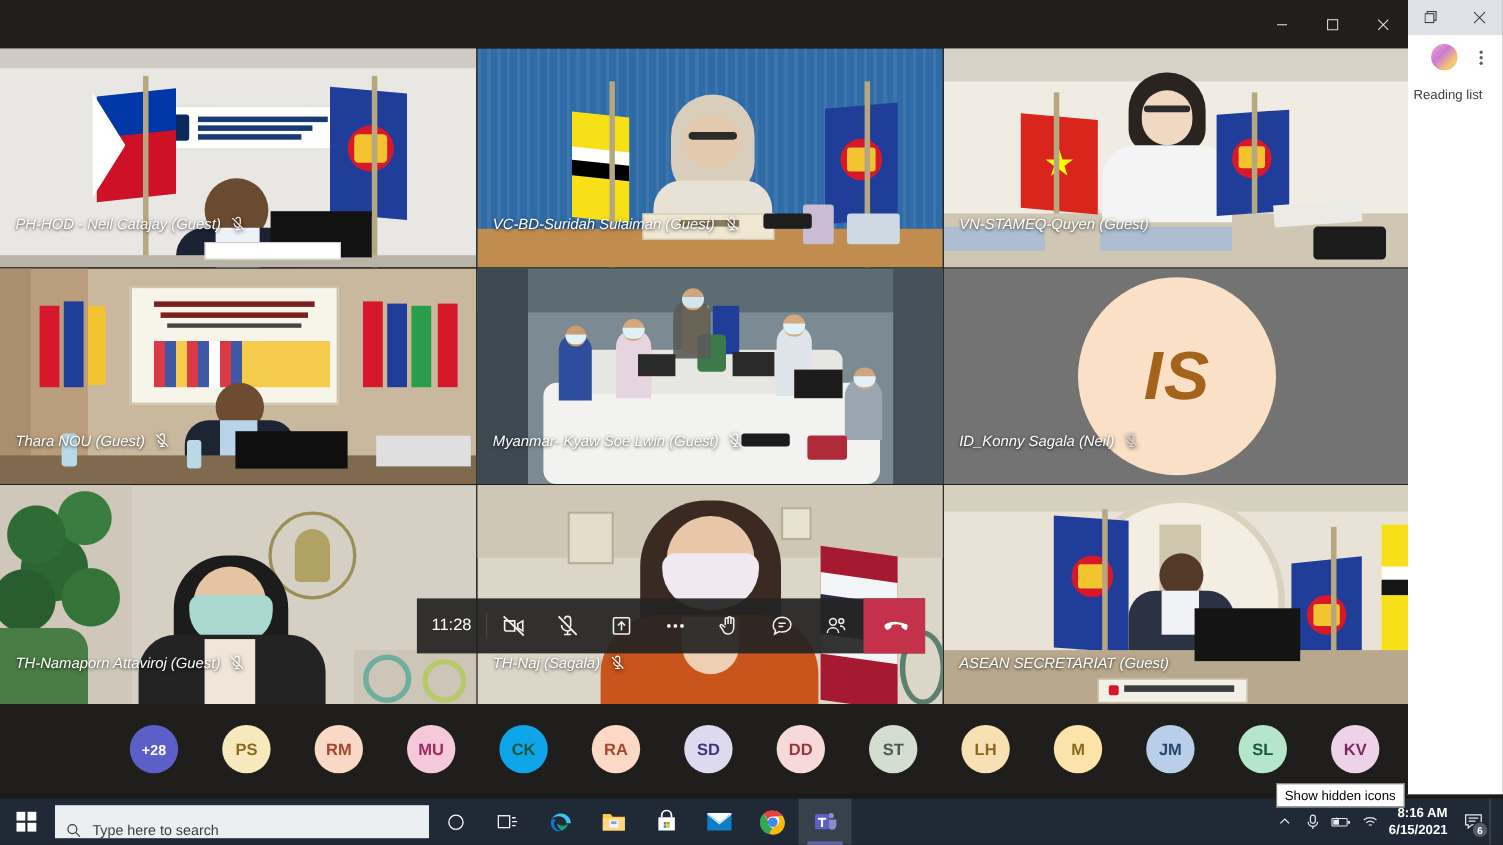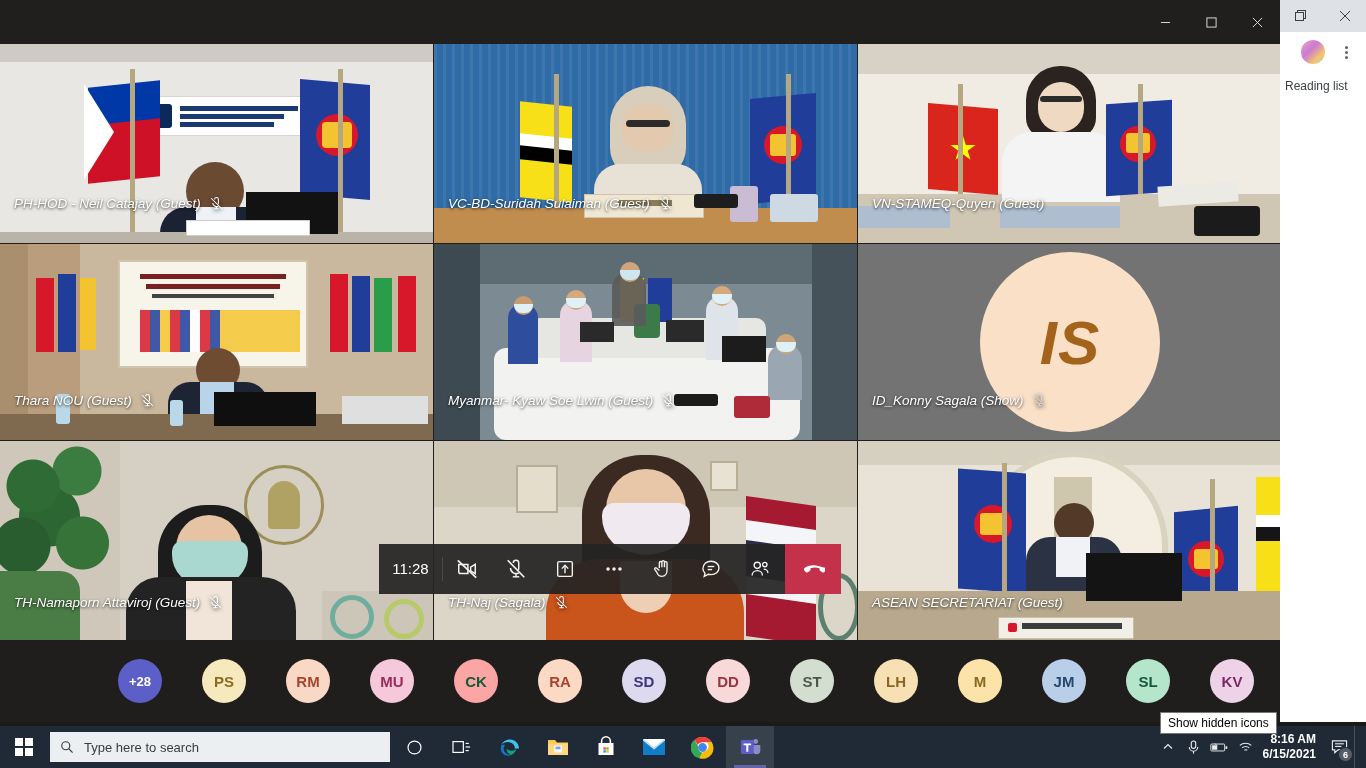--- a/index.html
+++ b/index.html
@@ -145,21 +145,21 @@
     position: absolute; left: 0; top: 726px; width: 1366px; height: 42px;
     background: #1f2a36; z-index: 40; display: flex; align-items: center;
   }
   .start-btn {
     width: 48px; height: 42px; display: flex; align-items: center; justify-content: center;
   }
   .winlogo { width: 18px; height: 18px; display: grid; grid-template-columns: 8px 8px; grid-template-rows: 8px 8px; gap: 2px; }
   .winlogo i { background: #ffffff; display: block; }
   .searchbox {
     width: 340px; height: 30px; background: #eceff2;
-    display: flex; align-items: center; gap: 10px; padding: 0 10px;
+    display: flex; align-items: flex-end; gap: 10px; padding: 0 10px;
     color: #3b3b3b; font-size: 13px; margin-left: 2px;
   }
   .tb-icon { width: 48px; height: 42px; display: flex; align-items: center; justify-content: center; position: relative; }
   .tb-icon.active { background: rgba(255,255,255,0.11); }
   .tb-icon.active::after {
     content: ""; position: absolute; bottom: 0; left: 8px; width: 32px; height: 3px; background: #6264a7;
   }
   .tray { margin-left: auto; display: flex; align-items: center; height: 42px; padding-right: 4px; font-weight: bold; }
   .tray-ico { width: 26px; height: 42px; display: flex; align-items: center; justify-content: center; color: #e8eaed; }
   .clock {
@@ -428,21 +428,21 @@
             <line x1="3" y1="3" x2="17" y2="17"></line>
         </svg>
       </div>
     </div>
 
     <div class="tile" style="background:#737373;">
       <div class="avatar-big" style="background:#fbe0c8;color:#a4631a;">
         <span>IS</span>
       </div>
       <div class="namebar">
-        <span class="nm">ID_Konny Sagala (Show)</span>
+        <span class="nm">ID_Konny Sagala (Neil)</span>
         <svg class="mute-ico" viewBox="0 0 20 20" fill="none" stroke="#d6d4d2" stroke-width="1.4">
           <path d="M7.5 4.5a2.5 2.5 0 0 1 5 0v5a2.5 2.5 0 0 1-.4 1.35"></path>
             <path d="M5 9.2a5 5 0 0 0 7.6 4.1"></path>
             <path d="M10 14.5V17"></path>
             <path d="M7 17h6"></path>
             <line x1="3" y1="3" x2="17" y2="17"></line>
         </svg>
       </div>
     </div>
 
@@ -620,21 +620,21 @@
     </div>
     <div class="pav" style="background:#f5e9bd;color:#8a6d20;">
       <span>PS</span>
       </div>
     <div class="pav" style="background:#fad8c6;color:#a8452f;">
       <span>RM</span>
       </div>
     <div class="pav" style="background:#f6c9da;color:#9c2a5f;">
       <span>MU</span>
       </div>
-    <div class="pav" style="background:#fca5a5;color:#15593b;">
+    <div class="pav" style="background:#0ea5e9;color:#15593b;">
       <span>CK</span>
       </div>
     <div class="pav" style="background:#fbd9c5;color:#a8452f;">
       <span>RA</span>
       </div>
     <div class="pav" style="background:#ddd9ef;color:#3b3580;">
       <span>SD</span>
       </div>
     <div class="pav" style="background:#f8d9d9;color:#9b3340;">
       <span>DD</span>

